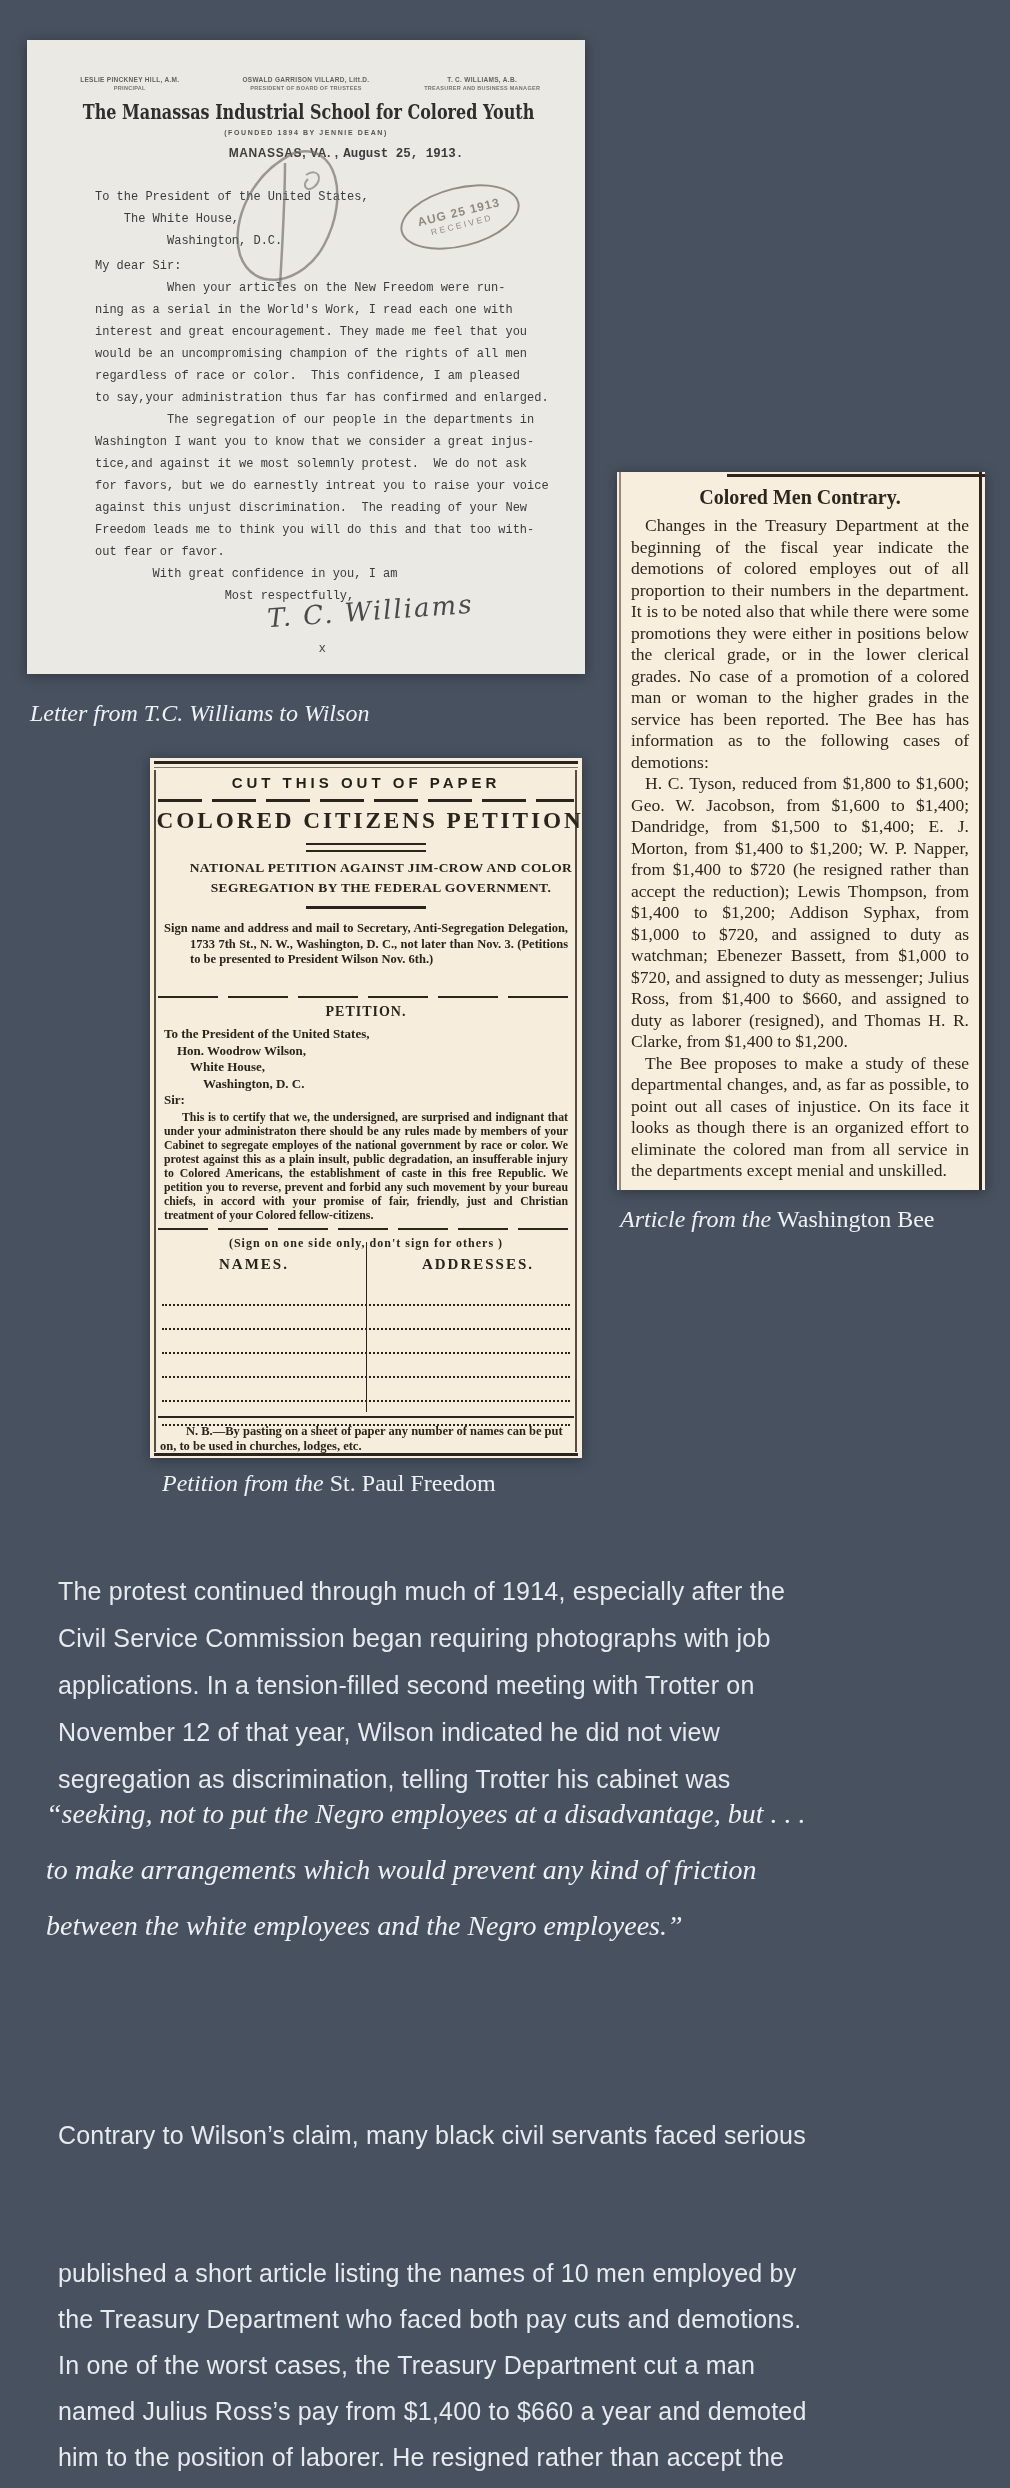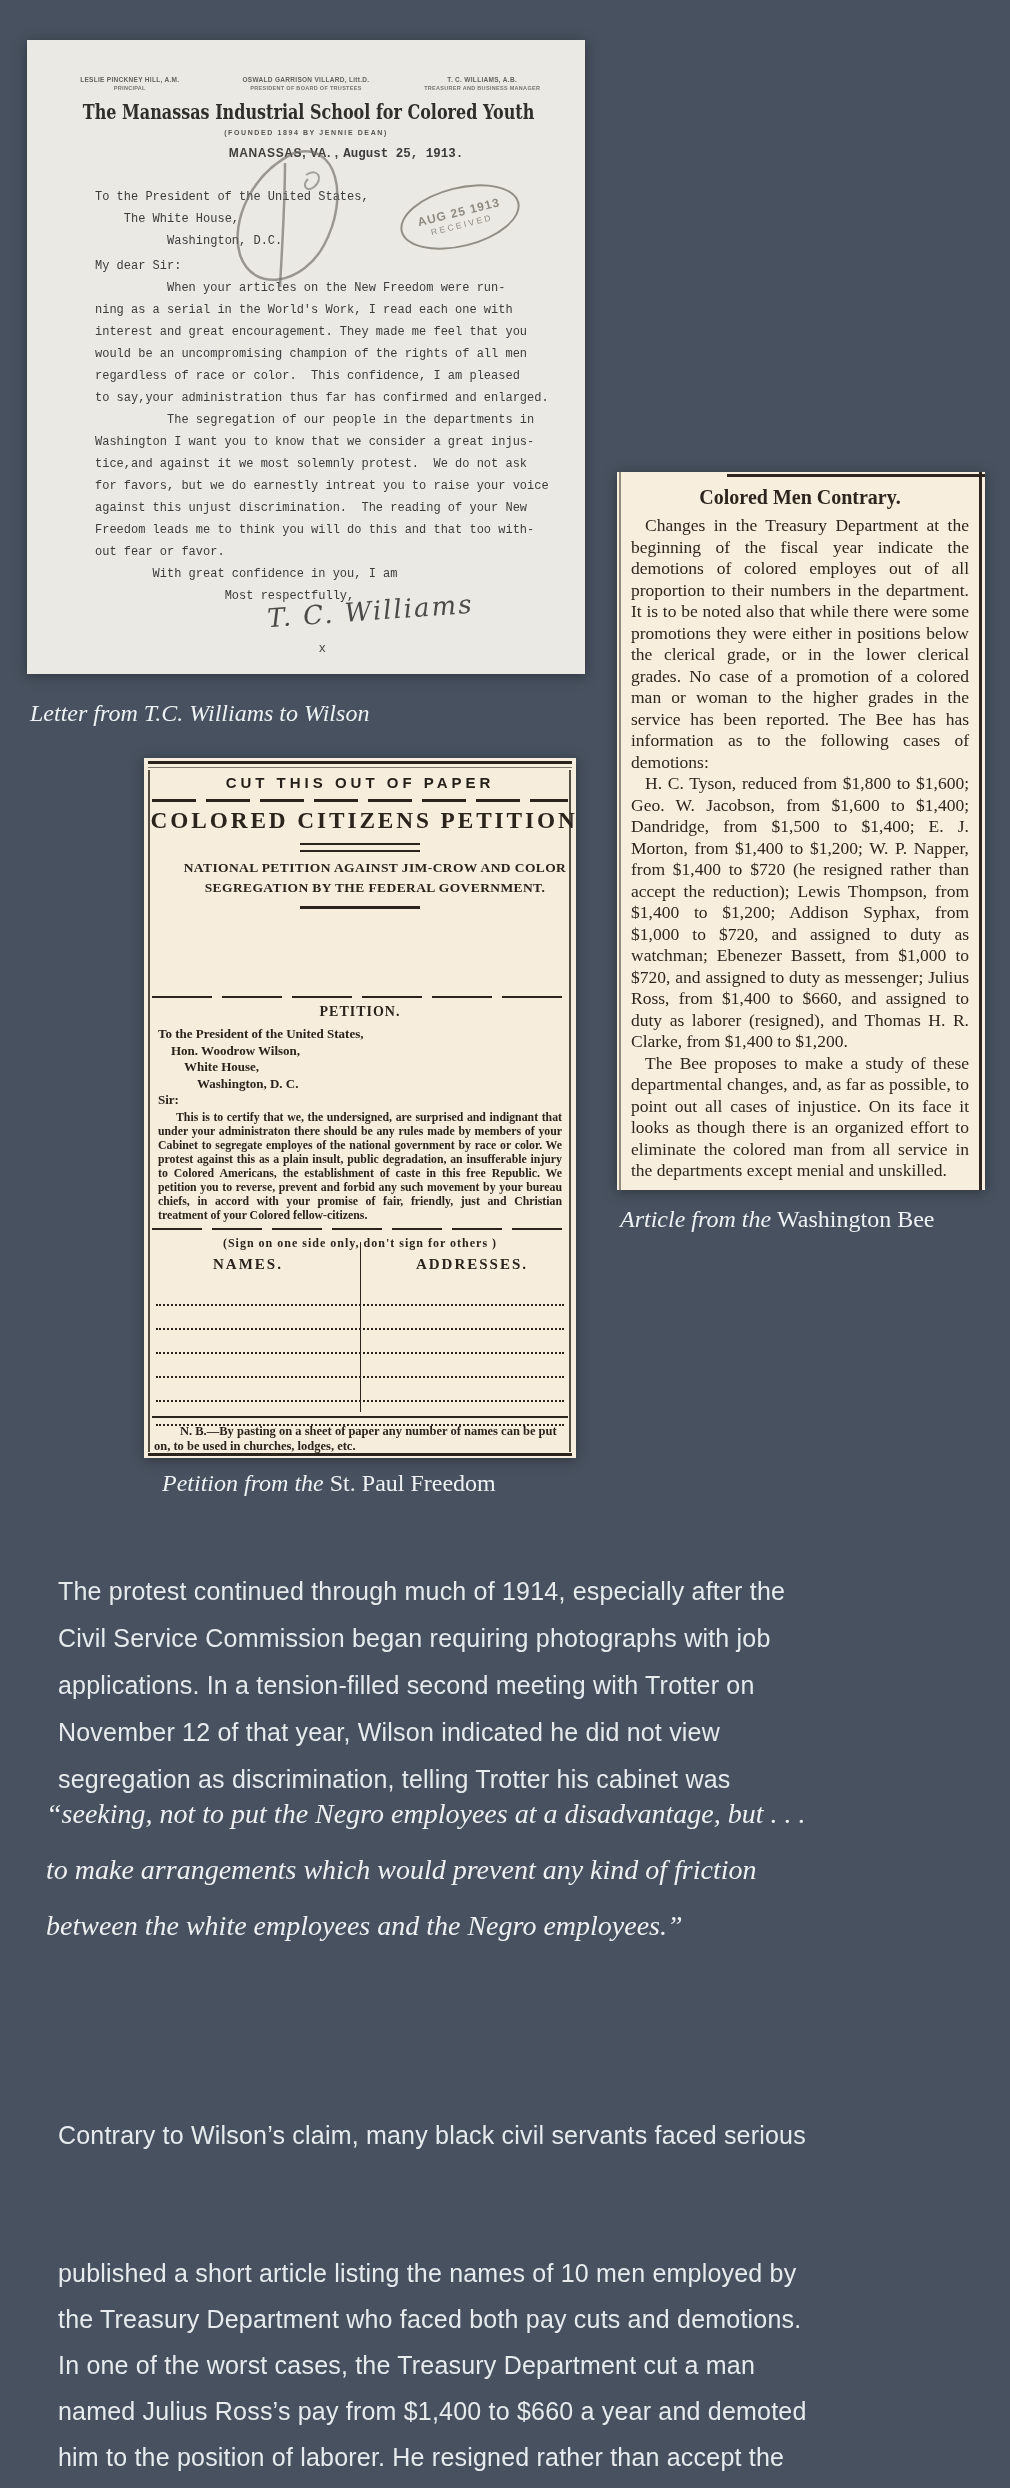--- a/index.html
+++ b/index.html
@@ -35,21 +35,21 @@
   .sigmark{position:absolute;top:600px;left:292px;font-size:13px;color:#4a4a48;}
 
   
   .caption{position:absolute;font-family:"Liberation Serif",serif;font-size:24px;color:#eff2f4;}
   .cap-it{font-style:italic;}
   .caption-letter{left:30px;top:700px;font-style:italic;}
   .caption-article{left:620px;top:1206px;}
   .caption-petition{left:162px;top:1470px;}
 
   
-  .petition{position:absolute;left:144px;top:758px;width:432px;height:700px;background:#f6eddd;
+  .petition{position:absolute;left:150px;top:758px;width:432px;height:700px;background:#f6eddd;
             color:#2b241c;font-family:"Liberation Serif",serif;box-shadow:0 2px 12px rgba(0,0,0,.35);}
   .petition > div{position:absolute;}
   .p-topline1{top:3px;left:4px;right:4px;height:3px;background:#2b241c;}
   .p-topline2{top:9px;left:4px;right:4px;height:1px;background:rgba(43,36,28,.6);}
   .p-side-l{left:4px;top:12px;bottom:6px;width:2px;background:rgba(43,36,28,.8);}
   .p-side-r{right:5px;top:12px;bottom:6px;width:2px;background:rgba(43,36,28,.8);}
   .p-cut{top:16px;left:0;right:0;text-align:center;font-family:"Liberation Sans",sans-serif;
          font-weight:bold;font-size:15px;letter-spacing:4px;color:#241f18;}
   .p-rule-a{top:41px;left:8px;right:8px;height:3px;
             background:repeating-linear-gradient(90deg,#2b241c 0 44px,transparent 44px 54px);}
@@ -180,20 +180,21 @@
     <div class="p-topline2"></div>
     <div class="p-side-l"></div>
     <div class="p-side-r"></div>
     <div class="p-cut">CUT THIS OUT OF PAPER</div>
     <div class="p-rule-a"></div>
     <div class="p-title">COLORED CITIZENS PETITION</div>
     <div class="p-shortrule-dbl"></div>
     <div class="p-subtitle">NATIONAL PETITION AGAINST JIM-CROW AND COLOR
 SEGREGATION BY THE FEDERAL GOVERNMENT.</div>
     <div class="p-shortrule"></div>
+    <div class="p-instructions">Sign name and address and mail to Secretary, Anti-Segregation Delegation, 1733 7th St., N. W., Washington, D. C., not later than Nov. 3.  (Petitions to be presented to President Wilson Nov. 6th.)</div>
     <div class="p-rule-b"></div>
     <div class="p-heading">PETITION.</div>
     <div class="p-addr">To the President of the United States,
     Hon. Woodrow Wilson,
         White House,
             Washington, D. C.
 Sir:</div>
     <div class="p-body">This is to certify that we, the undersigned, are surprised and indignant that under your administraton there should be any rules made by members of your Cabinet to segregate employes of the national government by race or color.  We protest against this as a plain insult, public degradation, an insufferable injury to Colored Americans, the establishment of caste in this free Republic.  We petition you to reverse, prevent and forbid any such movement by your bureau chiefs, in accord with your promise of fair, friendly, just and Christian treatment of your Colored fellow-citizens.</div>
     <div class="p-rule-c"></div>
     <div class="p-signnote">(Sign on one side only, don't sign for others )</div>

